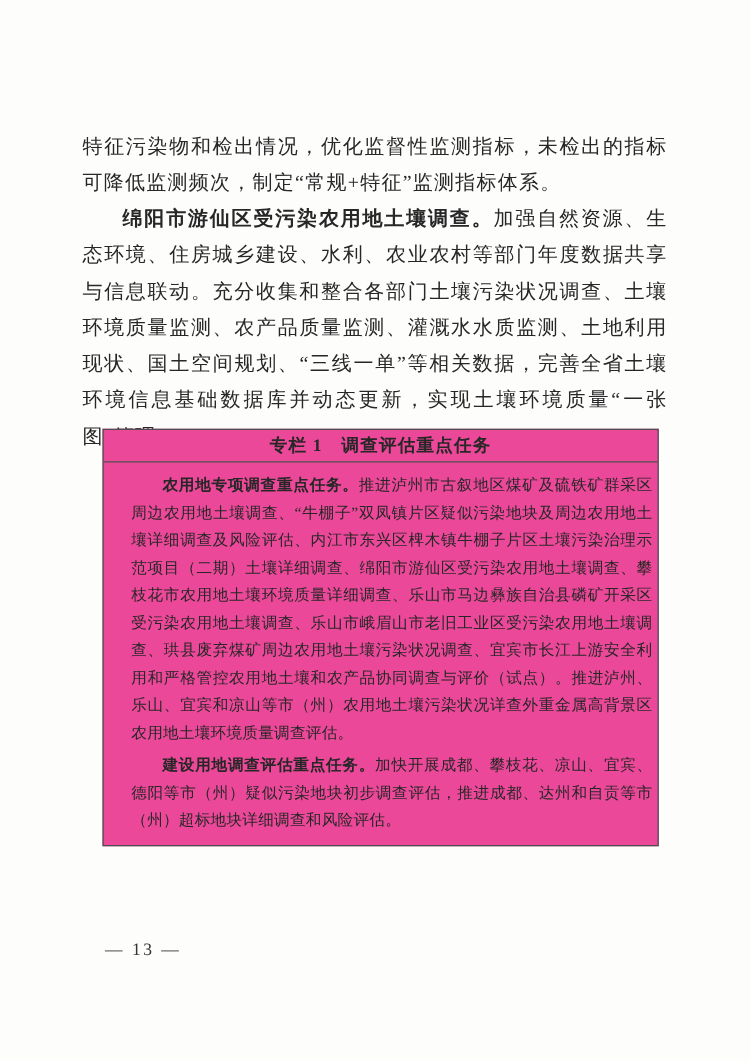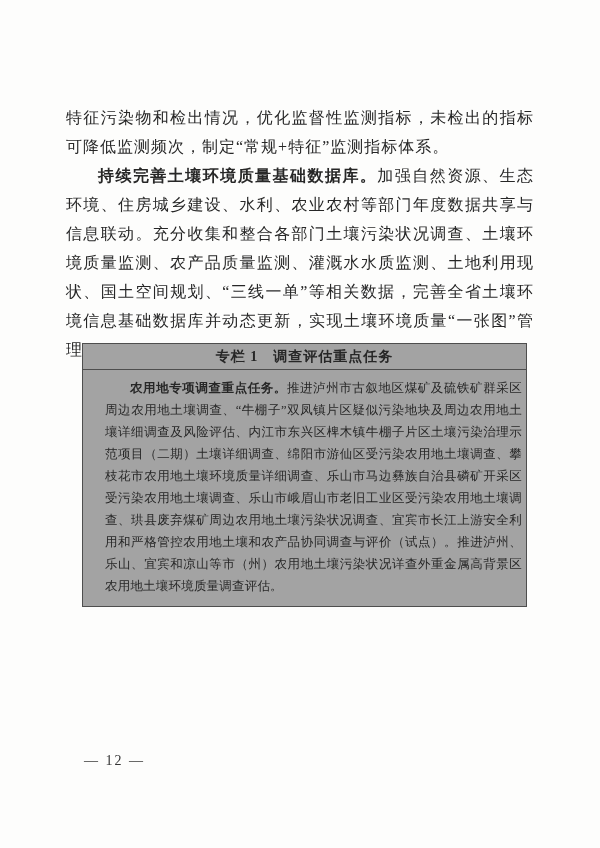--- a/index.html
+++ b/index.html
@@ -31,21 +31,21 @@
   }
   .indent2 { text-indent: 2em; }
   .bold-lead { font-weight: bold; }
   .column-box {
     position: absolute;
     left: 82px;
     top: 343px;
     width: 445px;
     box-sizing: border-box;
     border: 1px solid #4e4e4e;
-    background: #a3a3a3;
+    background: #ec4899;
   }
   .box-title {
     font-size: 14px;
     font-weight: bold;
     text-align: center;
     padding: 4px 0 3px 0;
     border-bottom: 1px solid #4e4e4e;
     letter-spacing: 1px;
   }
   .box-content {
@@ -74,28 +74,31 @@
 </head>
 <body>
 
 <div class="page">
 
   <div class="body-text">
     <p class="body-para">
       <span>特征污染物和检出情况，优化监督性监测指标，未检出的指标可降低监测频次，制定“常规+特征”监测指标体系。</span>
     </p>
     <p class="body-para indent2">
-      <span class="bold-lead">持续完善土壤环境质量基础数据库。</span><span>加强自然资源、生态环境、住房城乡建设、水利、农业农村等部门年度数据共享与信息联动。充分收集和整合各部门土壤污染状况调查、土壤环境质量监测、农产品质量监测、灌溉水水质监测、土地利用现状、国土空间规划、“三线一单”等相关数据，完善全省土壤环境信息基础数据库并动态更新，实现土壤环境质量“一张图”管理。</span>
+      <span class="bold-lead">绵阳市游仙区受污染农用地土壤调查。</span><span>加强自然资源、生态环境、住房城乡建设、水利、农业农村等部门年度数据共享与信息联动。充分收集和整合各部门土壤污染状况调查、土壤环境质量监测、农产品质量监测、灌溉水水质监测、土地利用现状、国土空间规划、“三线一单”等相关数据，完善全省土壤环境信息基础数据库并动态更新，实现土壤环境质量“一张图”管理。</span>
     </p>
   </div>
 
   <div class="column-box">
     <div class="box-title">专栏 1　调查评估重点任务</div>
     <div class="box-content">
       <p class="box-para">
         <span class="box-lead">农用地专项调查重点任务。</span><span>推进泸州市古叙地区煤矿及硫铁矿群采区周边农用地土壤调查、“牛棚子”双凤镇片区疑似污染地块及周边农用地土壤详细调查及风险评估、内江市东兴区椑木镇牛棚子片区土壤污染治理示范项目（二期）土壤详细调查、绵阳市游仙区受污染农用地土壤调查、攀枝花市农用地土壤环境质量详细调查、乐山市马边彝族自治县磷矿开采区受污染农用地土壤调查、乐山市峨眉山市老旧工业区受污染农用地土壤调查、珙县废弃煤矿周边农用地土壤污染状况调查、宜宾市长江上游安全利用和严格管控农用地土壤和农产品协同调查与评价（试点）。推进泸州、乐山、宜宾和凉山等市（州）农用地土壤污染状况详查外重金属高背景区农用地土壤环境质量调查评估。</span>
       </p>
+      <p class="box-para">
+        <span class="box-lead">建设用地调查评估重点任务。</span><span>加快开展成都、攀枝花、凉山、宜宾、德阳等市（州）疑似污染地块初步调查评估，推进成都、达州和自贡等市（州）超标地块详细调查和风险评估。</span>
+      </p>
     </div>
   </div>
 
-  <div class="page-number">— 12 —</div>
+  <div class="page-number">— 13 —</div>
 
 </div>
 
 </body></html>

